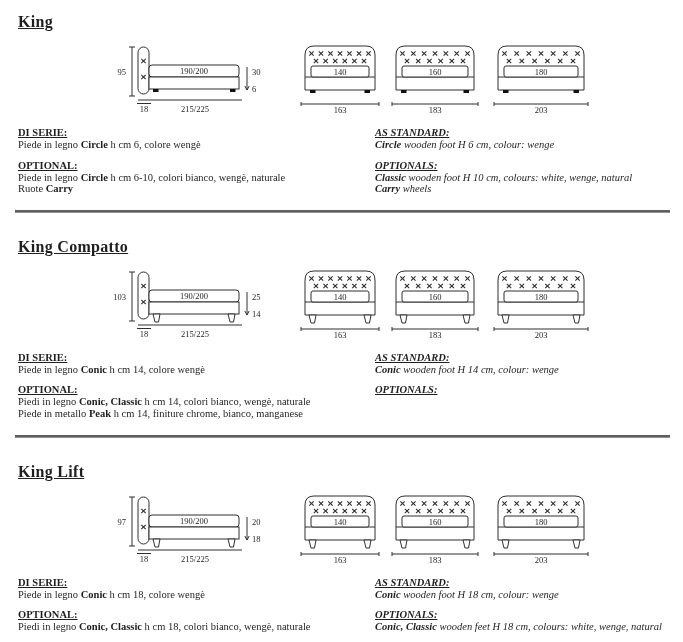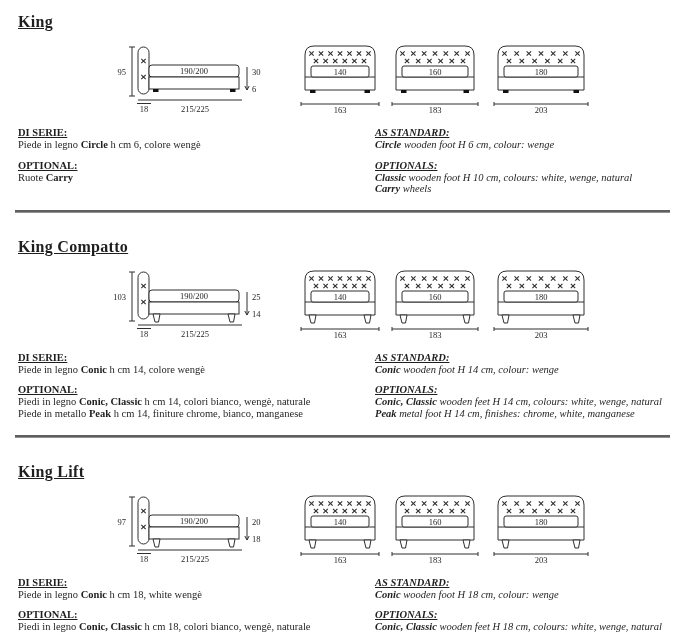--- a/index.html
+++ b/index.html
@@ -199,20 +199,21 @@
       <div class="col-it">
         <div class="spec-block">
           <div class="spec-heading">DI SERIE:</div>
           <div>
               <p class="spec-line"><span>Piede in legno </span><span class="b">Circle</span><span> h cm 6, colore wengè</span></p>
             </div>
         </div>
         <div class="spec-block optional-block">
           <div class="spec-heading">OPTIONAL:</div>
           <div>
+              <p class="spec-line"><span>Piede in legno </span><span class="b">Circle</span><span> h cm 6-10, colori bianco, wengè, naturale</span></p>
               <p class="spec-line"><span>Ruote </span><span class="b">Carry</span></p>
             </div>
         </div>
       </div>
       <div class="col-en">
         <div class="spec-block">
           <div class="spec-heading">AS STANDARD:</div>
           <div>
               <p class="spec-line"><span class="b">Circle</span><span> wooden foot H 6 cm, colour: wenge</span></p>
             </div>
@@ -399,24 +400,20 @@
       </div>
       <div class="col-en">
         <div class="spec-block">
           <div class="spec-heading">AS STANDARD:</div>
           <div>
               <p class="spec-line"><span class="b">Conic</span><span> wooden foot H 14 cm, colour: wenge</span></p>
             </div>
         </div>
         <div class="spec-block optional-block">
           <div class="spec-heading">OPTIONALS:</div>
-          <div>
-              <p class="spec-line"><span class="b">Conic, Classic</span><span> wooden feet H 14 cm, colours: white, wenge, natural</span></p>
-              <p class="spec-line"><span class="b">Peak</span><span> metal foot H 14 cm, finishes: chrome, white, manganese</span></p>
-            </div>
         </div>
       </div>
     </div>
   </section>
 
   <div class="divider"></div>
 
   <section class="s3">
     <h2 class="section-title">King Lift</h2>
     <div class="diagrams">
@@ -566,21 +563,21 @@
             <line x1="95" y1="58" x2="95" y2="62" stroke="#2f2f2f" stroke-width="1"></line>
             <text x="48" y="69" text-anchor="middle" font-size="8.5" fill="#1f1f1f">203</text>
           </svg>
         </div>
     </div>
     <div class="specs">
       <div class="col-it">
         <div class="spec-block">
           <div class="spec-heading">DI SERIE:</div>
           <div>
-              <p class="spec-line"><span>Piede in legno </span><span class="b">Conic</span><span> h cm 18, white wengè</span></p>
+              <p class="spec-line"><span>Piede in legno </span><span class="b">Conic</span><span> h cm 18, colore wengè</span></p>
             </div>
         </div>
         <div class="spec-block optional-block">
           <div class="spec-heading">OPTIONAL:</div>
           <div>
               <p class="spec-line"><span>Piedi in legno </span><span class="b">Conic, Classic</span><span> h cm 18, colori bianco, wengè, naturale</span></p>
             </div>
         </div>
       </div>
       <div class="col-en">

